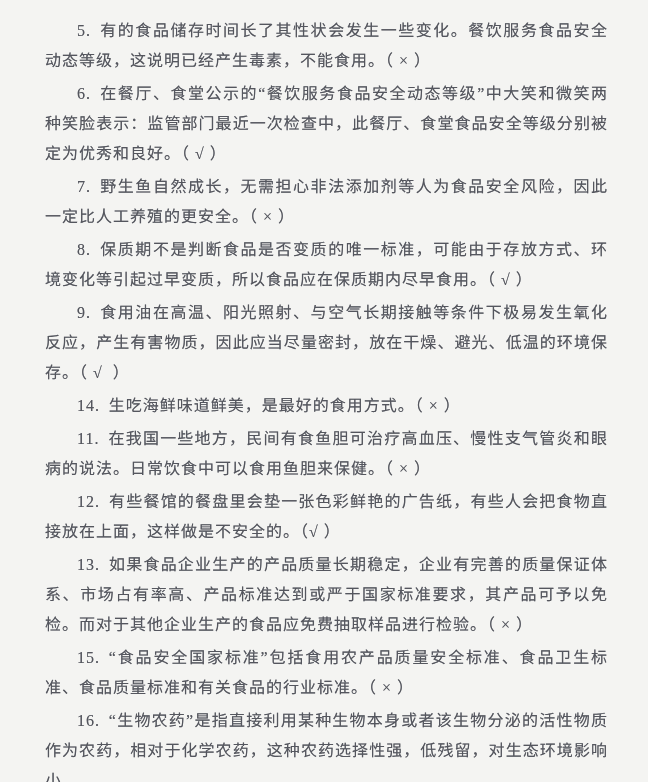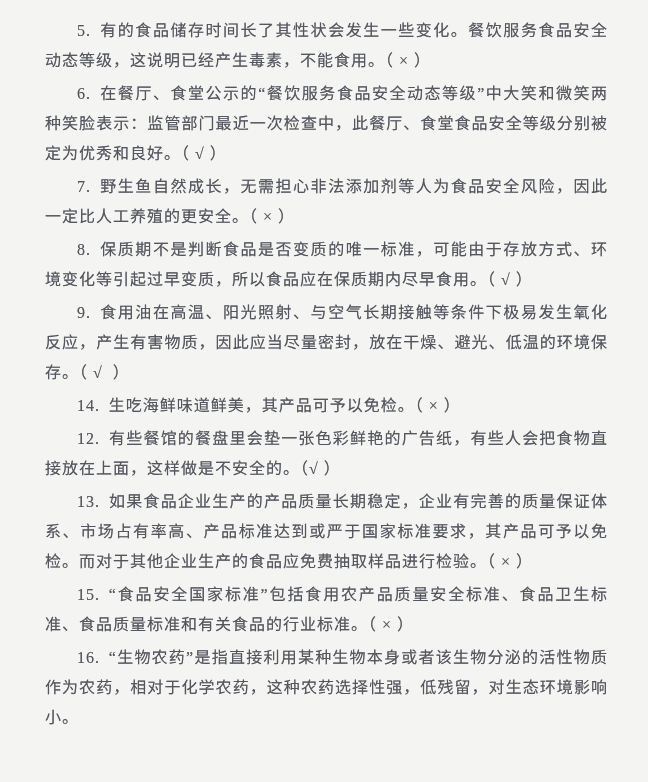--- a/index.html
+++ b/index.html
@@ -59,23 +59,26 @@
 
   <p class="question">
     <span class="q-num">8.</span><span class="q-text">保质期不是判断食品是否变质的唯一标准，可能由于存放方式、环境变化等引起过早变质，所以食品应在保质期内尽早食用。</span><span class="q-answer">（ √ ）</span>
   </p>
 
   <p class="question">
     <span class="q-num">9.</span><span class="q-text">食用油在高温、阳光照射、与空气长期接触等条件下极易发生氧化反应，产生有害物质，因此应当尽量密封，放在干燥、避光、低温的环境保存。</span><span class="q-answer">（ √  ）</span>
   </p>
 
   <p class="question">
-    <span class="q-num">14.</span><span class="q-text">生吃海鲜味道鲜美，其产品可予以免检。</span><span class="q-answer">（ × ）</span>
+    <span class="q-num">14.</span><span class="q-text">生吃海鲜味道鲜美，是最好的食用方式。</span><span class="q-answer">（ × ）</span>
   </p>
 
+  <p class="question">
+    <span class="q-num">11.</span><span class="q-text">在我国一些地方，民间有食鱼胆可治疗高血压、慢性支气管炎和眼病的说法。日常饮食中可以食用鱼胆来保健。</span><span class="q-answer">（ × ）</span>
+  </p>
 
   <p class="question">
     <span class="q-num">12.</span><span class="q-text">有些餐馆的餐盘里会垫一张色彩鲜艳的广告纸，有些人会把食物直接放在上面，这样做是不安全的。</span><span class="q-answer">（√ ）</span>
   </p>
 
   <p class="question">
     <span class="q-num">13.</span><span class="q-text">如果食品企业生产的产品质量长期稳定，企业有完善的质量保证体系、市场占有率高、产品标准达到或严于国家标准要求，其产品可予以免检。而对于其他企业生产的食品应免费抽取样品进行检验。</span><span class="q-answer">（ × ）</span>
   </p>
 
 

